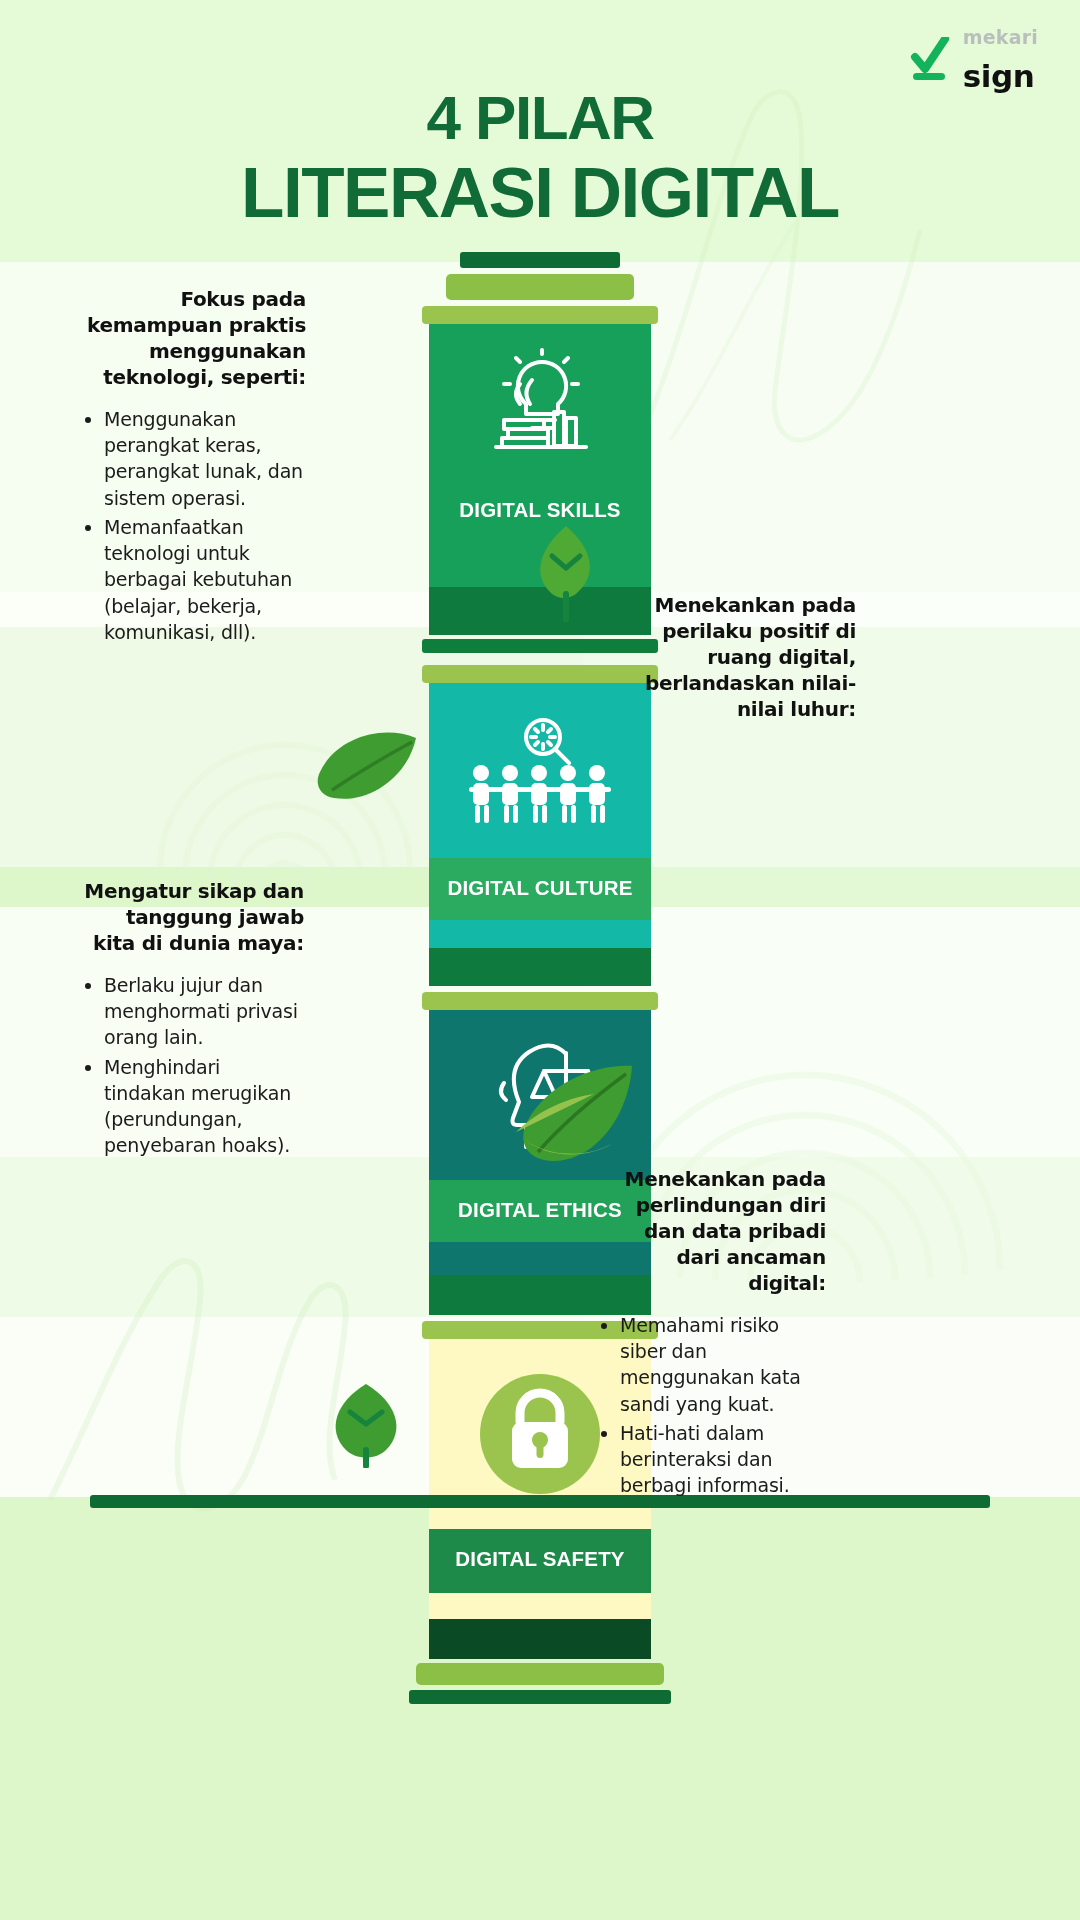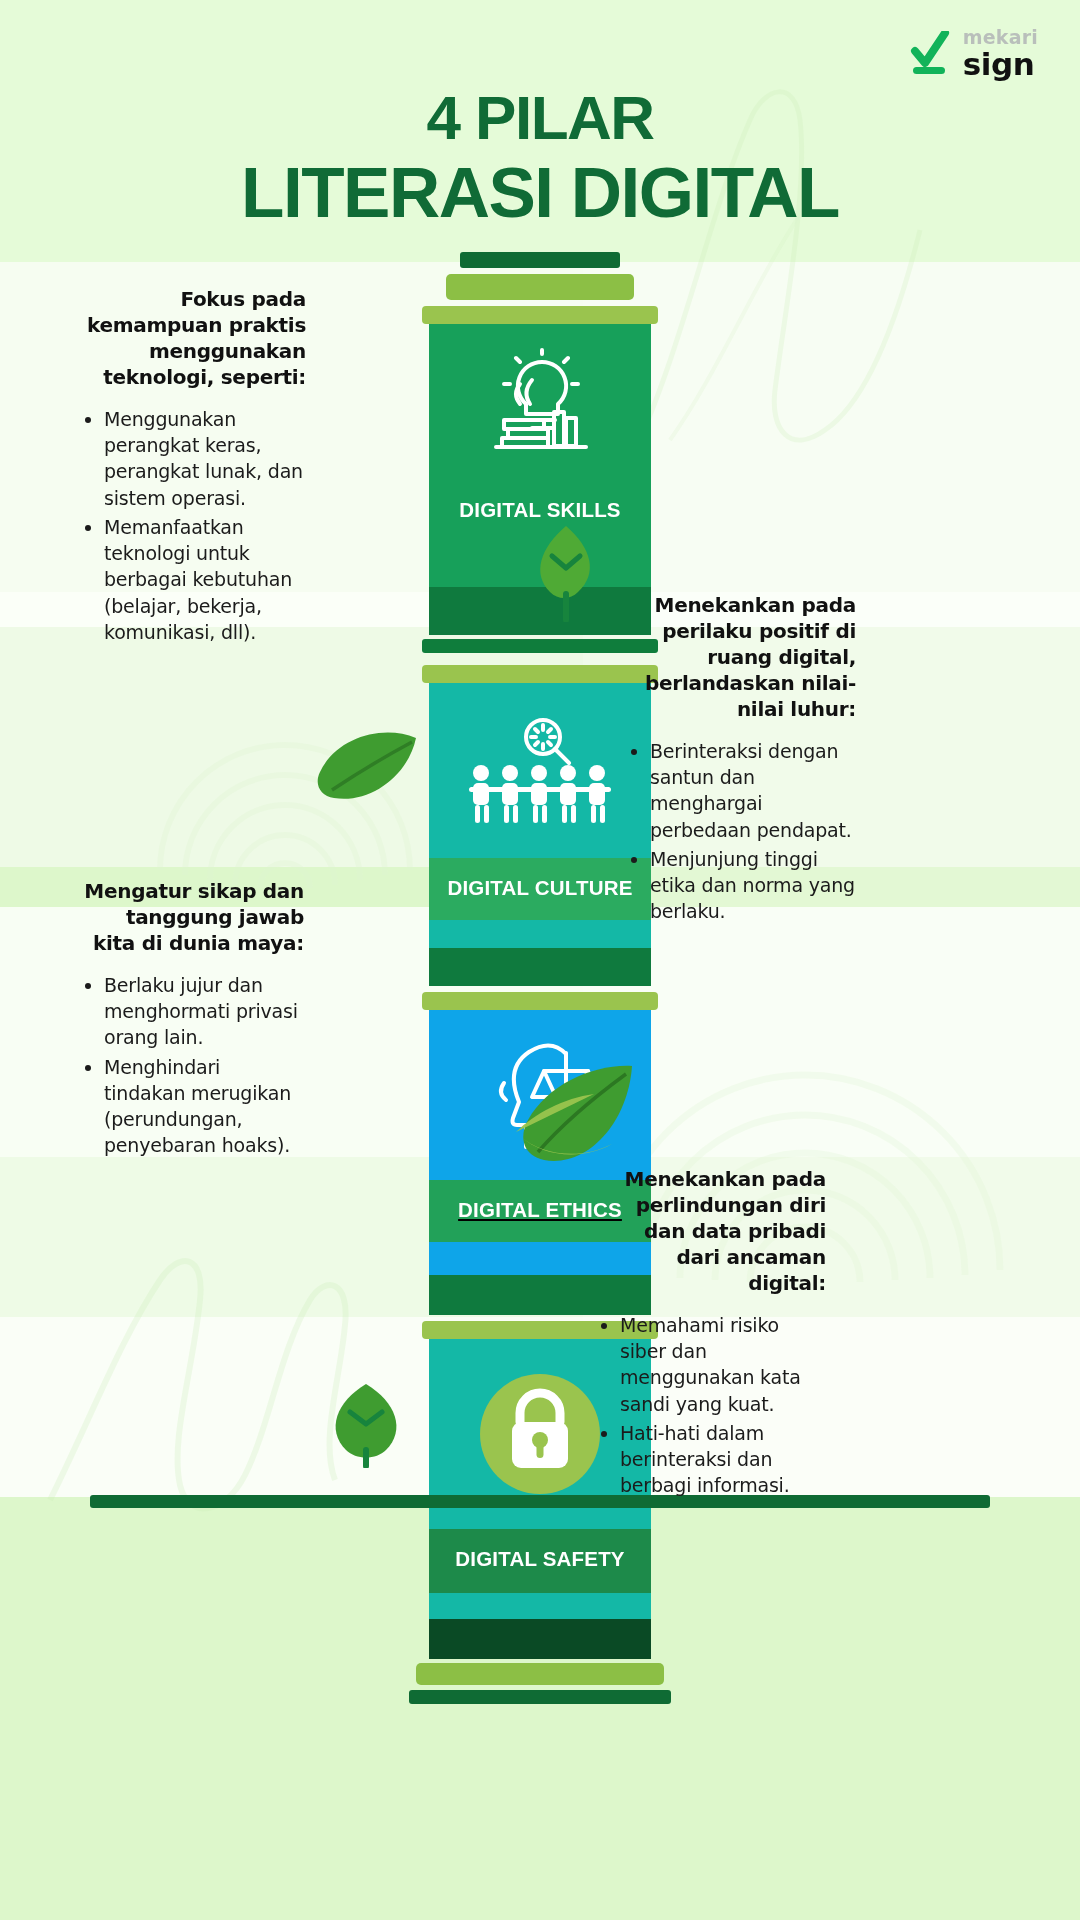--- a/index.html
+++ b/index.html
@@ -17,21 +17,21 @@
 
   .watermark { position:absolute; opacity:.30; pointer-events:none; }
 
   
   #header { position:absolute; top:0; left:0; width:100%; height:260px; z-index:6; }
 
   #logo { position:absolute; right:42px; top:28px; display:flex; align-items:center; gap:12px; }
   #logo .mark { width:42px; height:46px; position:relative; }
   #logo .txt { line-height:1; }
   #logo .txt .m { font-size:19px; color:#b9bfbb; font-weight:700; letter-spacing:.2px; display:block; }
-  #logo .txt .s { font-size:31px; color:#111; font-weight:800; letter-spacing:-.4px; display:block; margin-top:2px;}
+  #logo .txt .s { font-size:31px; color:#111; font-weight:800; letter-spacing:-.4px; display:block; margin-top:14px;}
 
   #title { position:absolute; top:86px; left:0; width:100%; text-align:center; }
   #title .l1, #title .l2 {
     color:#106b36; font-weight:800; letter-spacing:-1.5px; line-height:1.03;
     font-family:"Liberation Sans", sans-serif;
   }
   #title .l1 { font-size:62px; }
   #title .l2 { font-size:71px; margin-top:6px; }
 
   
@@ -198,42 +198,42 @@
           </g>
         </svg>
       </div>
       <div class="label" style="background:#2bab60;margin:0 -0px;padding:18px 0 20px;">DIGITAL CULTURE</div>
     </div>
   </div>
   <div style="width:222px;height:38px;background:#0f7a3e;margin:0 auto;"></div>
 
   <div class="cap-shelf" style="width:236px;margin-top:6px;"></div>
   <div class="seg" style="height:265px;">
-    <div class="body" style="background:#0ea5e9;text-decoration:underline;">
+    <div class="body" style="background:#0f766e;">
       <div class="icon-area" style="height:170px;">
         <svg width="140" height="116" viewBox="0 0 140 116">
           <g fill="none" stroke="#ffffff" stroke-width="4" stroke-linecap="round" stroke-linejoin="round">
             <path d="M56 110 v-22 h-9 q-6 0 -4 -7 l6 -16 q-14 -34 10 -50 q22 -14 37 2"></path>
             <path d="M34 46 q-7 10 2 17"></path>
             <path d="M96 16 v94"></path>
             <path d="M74 34 h44"></path>
             <path d="M74 34 l-12 26 h24 z"></path>
             <path d="M118 34 l-12 26 h24 z"></path>
             <path d="M84 110 h24"></path>
           </g>
         </svg>
       </div>
       <div class="label" style="background:#22a159;padding:18px 0 20px;">DIGITAL ETHICS</div>
     </div>
   </div>
   <div style="width:222px;height:40px;background:#0f7a3e;margin:0 auto;"></div>
 
   <div class="cap-shelf" style="width:236px;margin-top:6px;"></div>
   <div class="seg" style="height:280px;">
-    <div class="body" style="background:#14b8a6;">
+    <div class="body" style="background:#fef9c3;">
       <div class="icon-area" style="height:190px;">
         <svg width="140" height="140" viewBox="0 0 140 140">
           <circle cx="70" cy="70" r="60" fill="#9ac44e"></circle>
           <g fill="none" stroke="#ffffff" stroke-width="9" stroke-linecap="round">
             <path d="M50 58 v-9 a20 20 0 0 1 40 0 v9"></path>
           </g>
           <rect x="42" y="58" width="56" height="46" rx="9" fill="#ffffff"></rect>
           <circle cx="70" cy="76" r="8" fill="#9ac44e"></circle>
           <rect x="66.5" y="78" width="7" height="16" rx="3.5" fill="#9ac44e"></rect>
         </svg>
@@ -275,24 +275,20 @@
 <div class="tblock" style="left:78px;top:286px;width:228px;">
   <h3>Fokus pada kemampuan praktis menggunakan teknologi, seperti:</h3>
   <ul>
     <li>Menggunakan perangkat keras, perangkat lunak, dan sistem operasi.</li>
     <li>Memanfaatkan teknologi untuk berbagai kebutuhan (belajar, bekerja, komunikasi, dll).</li>
   </ul>
 </div>
 
 <div class="tblock" style="left:594px;top:592px;width:232px;margin-left:30px;">
   <h3>Menekankan pada perilaku positif di ruang digital, berlandaskan nilai-nilai luhur:</h3>
-  <ul>
-    <li>Berinteraksi dengan santun dan menghargai perbedaan pendapat.</li>
-    <li>Menjunjung tinggi etika dan norma yang berlaku.</li>
-  </ul>
 </div>
 
 <div class="tblock" style="left:78px;top:878px;width:226px;">
   <h3>Mengatur sikap dan tanggung jawab kita di dunia maya:</h3>
   <ul>
     <li>Berlaku jujur dan menghormati privasi orang lain.</li>
     <li>Menghindari tindakan merugikan (perundungan, penyebaran hoaks).</li>
   </ul>
 </div>
 

